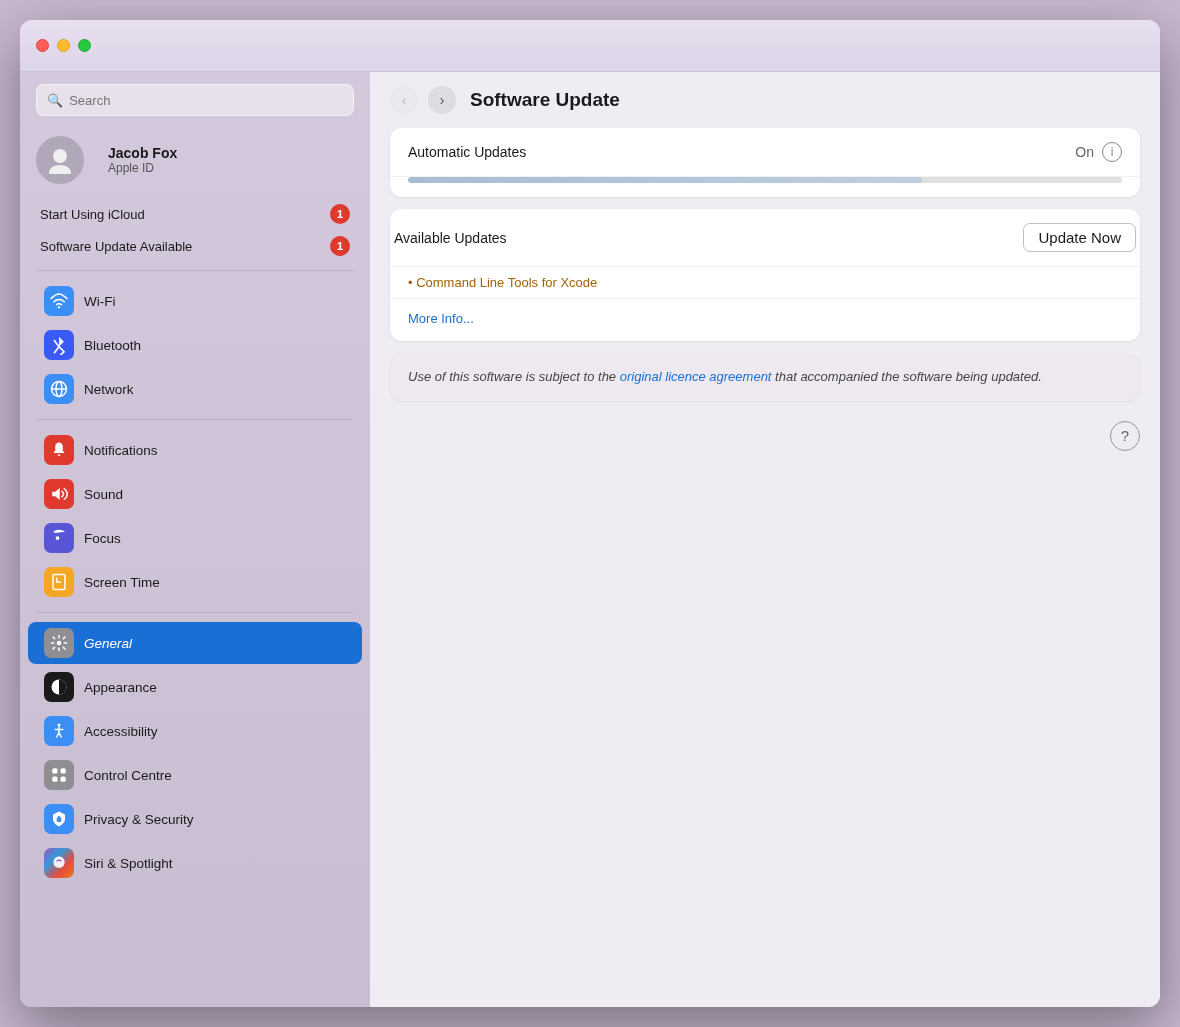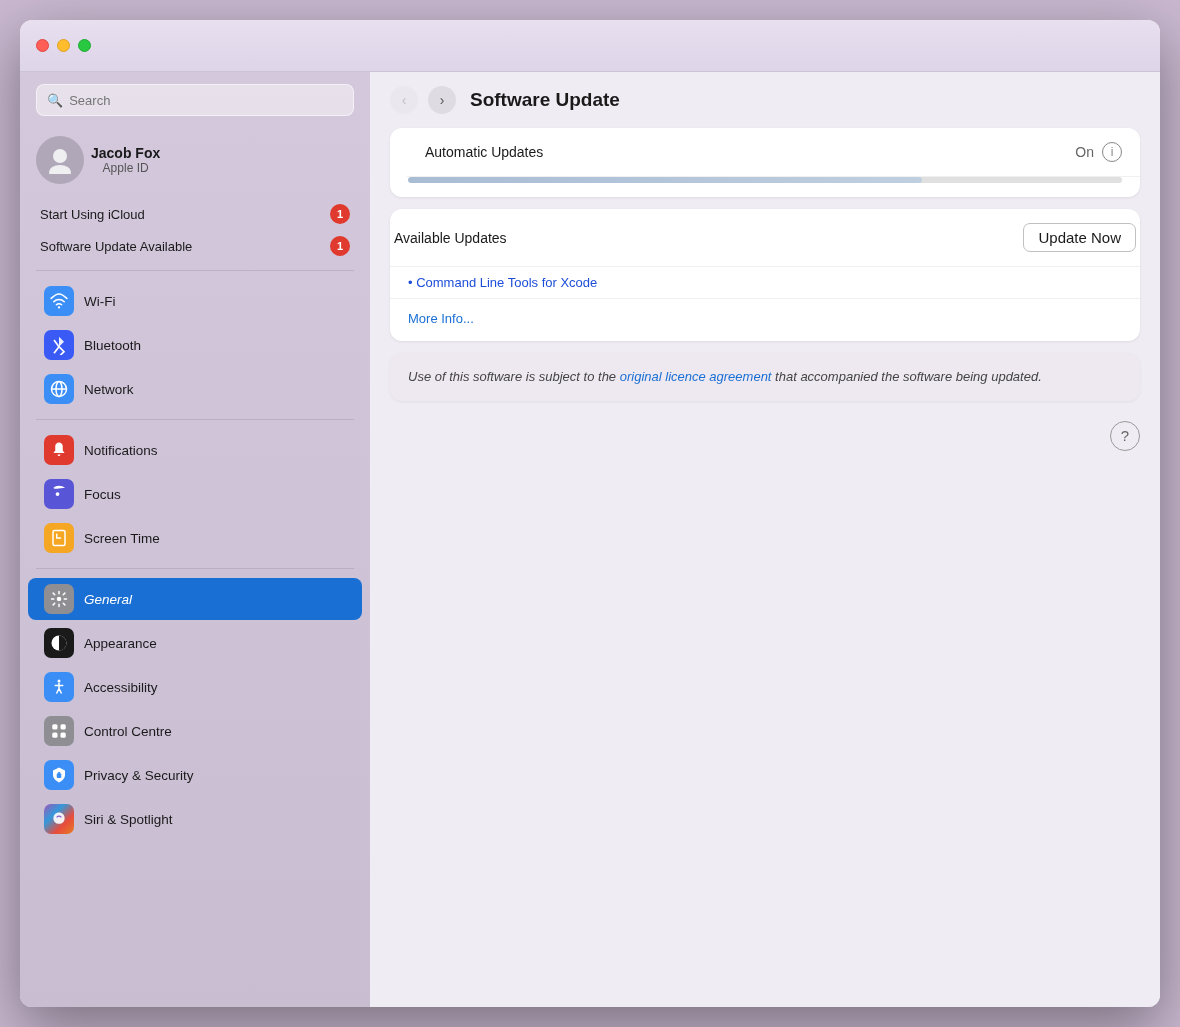--- a/index.html
+++ b/index.html
@@ -83,38 +83,38 @@
       color: #555;
       width: 100%;
     }
     .search-icon-svg {
       color: #888;
       font-size: 13px;
     }
     .user-profile {
       display: flex;
       align-items: center;
-      gap: 7px;
+      gap: 24px;
       padding: 10px 16px 14px;
       cursor: pointer;
     }
     .avatar {
       width: 48px;
       height: 48px;
       border-radius: 50%;
       background: #b0a8b8;
       display: flex;
       align-items: center;
       justify-content: center;
       flex-shrink: 0;
     }
     .avatar svg { color: #fff; }
     .user-info { display: flex; flex-direction: column; }
     .user-name { font-size: 14px; font-weight: 600; color: #1a1a1a; }
-    .user-sub { font-size: 12px; color: #555; text-align: center; }
+    .user-sub { font-size: 12px; color: #555; }
     .notification-row {
       display: flex;
       align-items: center;
       justify-content: space-between;
       padding: 6px 20px;
       cursor: pointer;
     }
     .notification-label { font-size: 13px; color: #1a1a1a; }
     .badge {
       background: #e0392d;
@@ -203,21 +203,20 @@
       border-radius: 12px;
       margin-bottom: 12px;
       overflow: hidden;
       box-shadow: 0 1px 3px rgba(0,0,0,0.08);
     }
     .card-row {
       display: flex;
       align-items: center;
       padding: 14px 18px;
       border-bottom: 1px solid #f0f0f0;
-      margin-left: 17px;
     }
     .card-row:last-child { border-bottom: none; }
     .card-row-label {
       font-size: 14px;
       color: #1a1a1a;
       flex: 1;
     }
     .card-row-value {
       font-size: 14px;
       color: #666;
@@ -269,21 +268,21 @@
       padding: 5px 14px;
       font-size: 15px;
       font-weight: 500;
       color: #1a1a1a;
       cursor: pointer;
     }
     .update-item-row {
       padding: 8px 18px;
       border-bottom: 1px solid #f0f0f0;
       font-size: 13px;
-      color: #1d4ed8;
+      color: #a16207;
     }
     .more-info-row {
       padding: 10px 18px 14px;
     }
     .more-info-link {
       font-size: 13px;
       color: #1a6fd4;
       cursor: pointer;
       text-decoration: none;
       margin-top: 48px;
@@ -403,20 +402,30 @@
       <div class="sidebar-item">
         <div class="item-icon" style="background: #e0392d;">
           <svg width="18" height="18" viewBox="0 0 24 24" fill="white">
             <path d="M12 2C9 2 7 4.5 7 7v6l-2 2v1h14v-1l-2-2V7c0-2.5-2-5-5-5z"></path>
             <path d="M10 18c0 1.1.9 2 2 2s2-.9 2-2" fill="white"></path>
           </svg>
         </div>
         <span class="item-label">Notifications</span>
       </div>
 
+      <div class="sidebar-item">
+        <div class="item-icon" style="background: #e0392d;">
+          <svg width="18" height="18" viewBox="0 0 24 24" fill="white">
+            <polygon points="3,9 3,15 7,15 13,20 13,4 7,9"></polygon>
+            <path d="M16 8.5c1.3 1 2 2.5 2 3.5s-.7 2.5-2 3.5" stroke="white" stroke-width="2" fill="none" stroke-linecap="round"></path>
+            <path d="M19 5c2.5 1.8 4 4.3 4 7s-1.5 5.2-4 7" stroke="white" stroke-width="2" fill="none" stroke-linecap="round"></path>
+          </svg>
+        </div>
+        <span class="item-label">Sound</span>
+      </div>
 
       <div class="sidebar-item">
         <div class="item-icon" style="background: #5856d6;">
           <svg width="18" height="18" viewBox="0 0 24 24" fill="white">
             <path d="M12 3a9 9 0 1 0 0 18A9 9 0 0 0 12 3z" fill="#5856d6"></path>
             <path d="M20 4 C 18 2 15 1 12 1 C 9 1 6.5 2 4.5 4 C 8 7 12 3 20 4 Z" fill="white"></path>
             <circle cx="10" cy="12" r="2.5" fill="white"></circle>
           </svg>
         </div>
         <span class="item-label">Focus</span>

